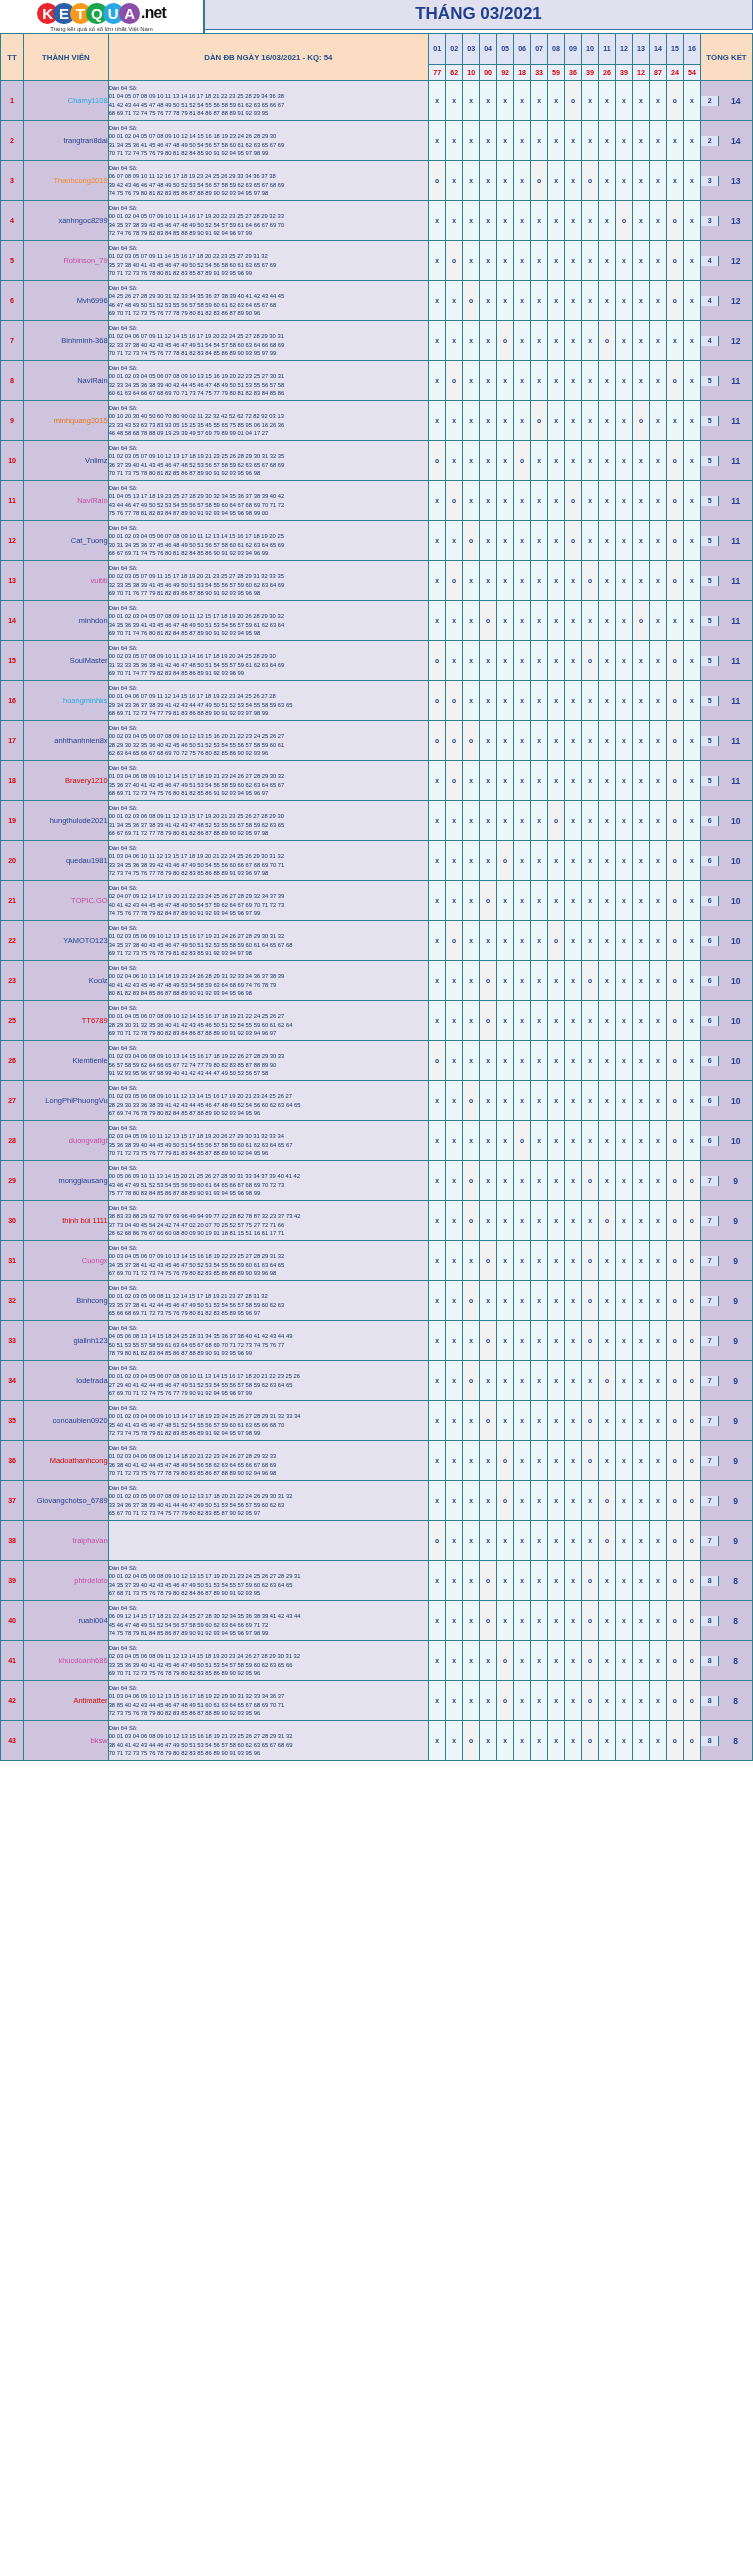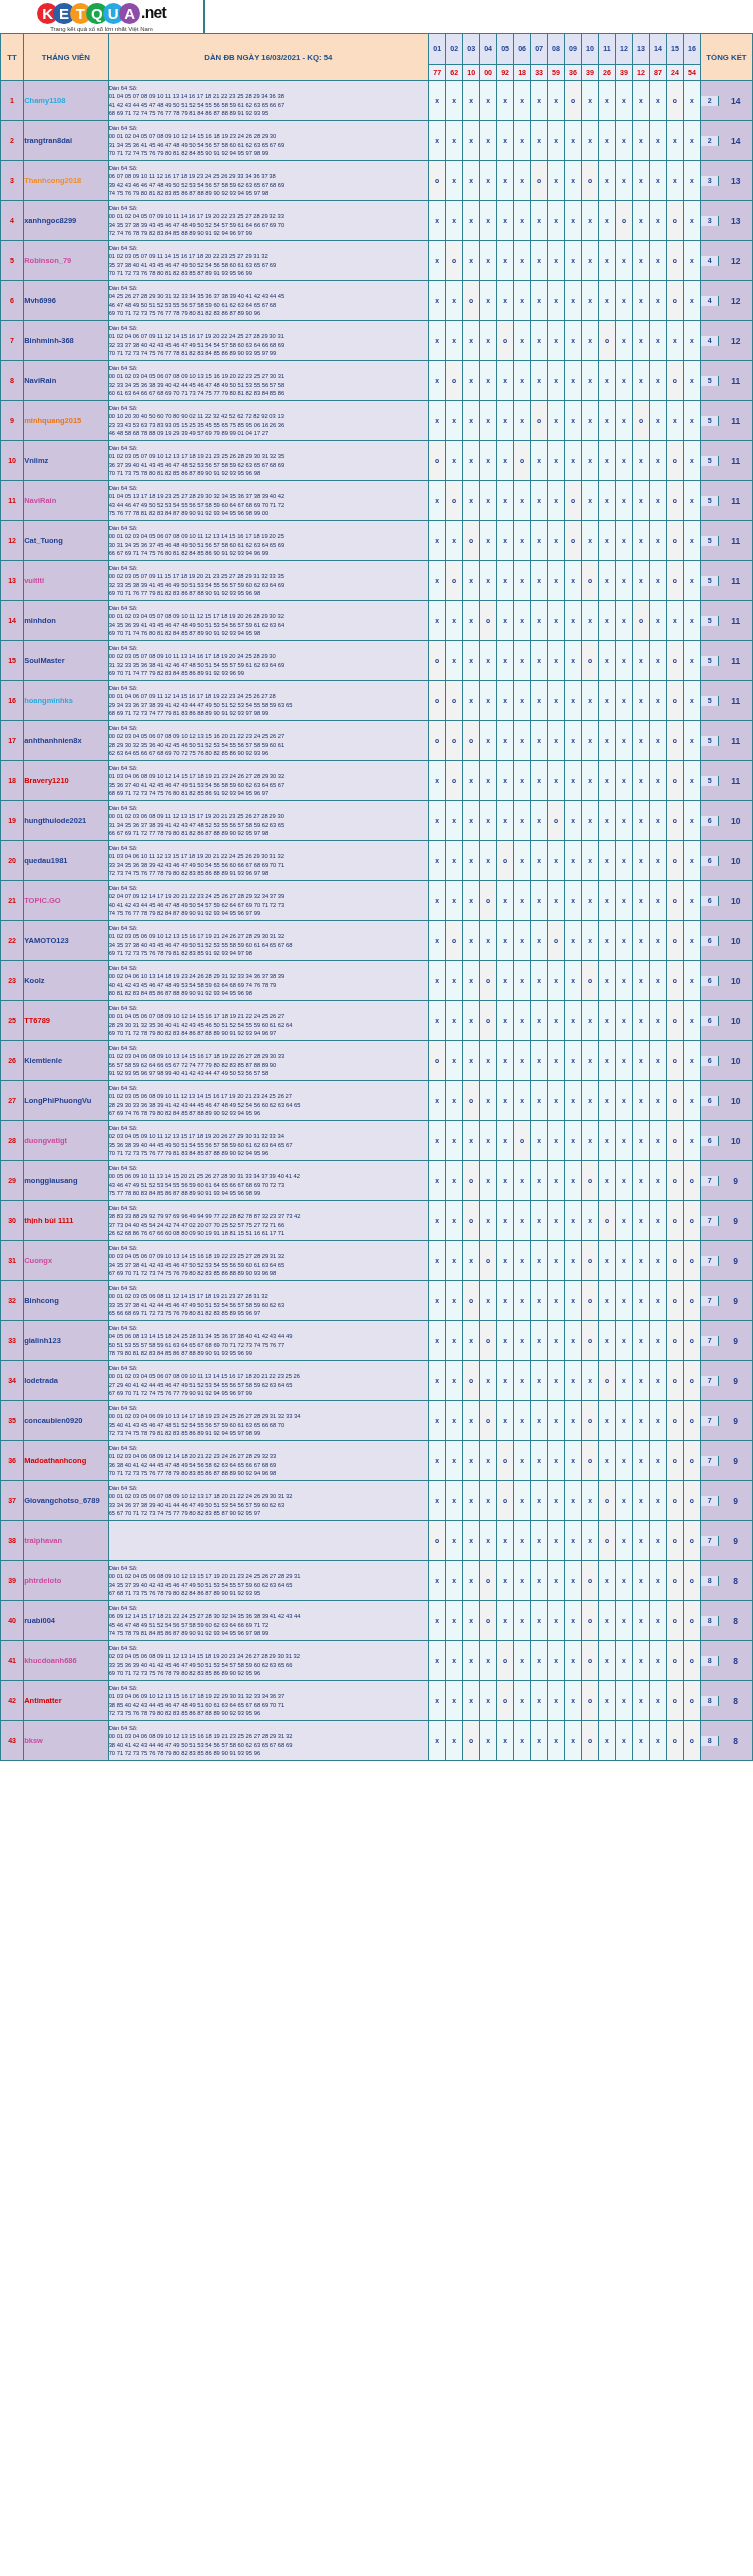--- a/index.html
+++ b/index.html
@@ -72,21 +72,21 @@
   .daynum {
     background:#dfe3f3; color:#1f3f8f; font-weight:bold;
     font-size:7.1px; text-align:center; height:31px;margin-left:8px;
   }
   .kqnum {
     background:#e9eef8; color:#d40000; font-weight:bold;
     font-size:7.1px; text-align:center; height:16.4px;
   }
 
   td.tt     { text-align:center; font-size:7.1px; font-weight:bold; color:#d40000; background:#cfc4dd; }
-  td.mem    { text-align:left; font-size:7.5px; font-weight:bold; background:#cfc4dd; }
+  td.mem    { text-align:right; font-size:7.5px; font-weight:normal; background:#cfc4dd; }
   td.dan    { background:#e4e2ef; padding:2.1px 3.6px; font-size:5.8px; color:#1a2f6b; line-height:1.45; }
   td.dan .lbl { display:block; font-size:5.8px; }
   td.mark   { text-align:center; font-size:6.8px; font-weight:bold; color:#1f3f8f; }
   td.mark.x { background:#ecf7f9; }
   td.mark.o { background:#f2f2f2; }
   td.tot    { text-align:center; font-size:8.5px; font-weight:bold; color:#1f3f8f; background:#cfc4dd; }
 
   tr.row { height:40px; }
 </style>
 </head>
@@ -101,28 +101,29 @@
           <span class="kq-letter" style="background: rgb(43, 95, 168);">E</span>
           <span class="kq-letter" style="background: rgb(245, 154, 30);">T</span>
           <span class="kq-letter" style="background: rgb(26, 166, 75);">Q</span>
           <span class="kq-letter" style="background: rgb(41, 169, 225);">U</span>
           <span class="kq-letter" style="background: rgb(142, 78, 168);">A</span>
           <span class="kq-net">.net</span>
         </div>
       <div class="logo-sub">Trang kết quả xổ số lớn nhất Việt Nam</div>
     </div>
     <div class="headright">
+      <div class="monthbar">THÁNG 03/2021</div>
     </div>
   </div>
 
   <table class="stat">
     <thead>
       <tr>
         <th class="hdr h-tt" rowspan="2">TT</th>
-        <th class="hdr h-mem" rowspan="2">THÁNG VIÊN</th>
+        <th class="hdr h-mem" rowspan="2">THÀNH VIÊN</th>
         <th class="hdr h-dan" rowspan="2">DÀN ĐB NGÀY 16/03/2021 - KQ: 54</th>
 
         <th class="daynum h-day">01</th>
           <th class="daynum h-day">02</th>
           <th class="daynum h-day">03</th>
           <th class="daynum h-day">04</th>
           <th class="daynum h-day">05</th>
           <th class="daynum h-day">06</th>
           <th class="daynum h-day">07</th>
           <th class="daynum h-day">08</th>

